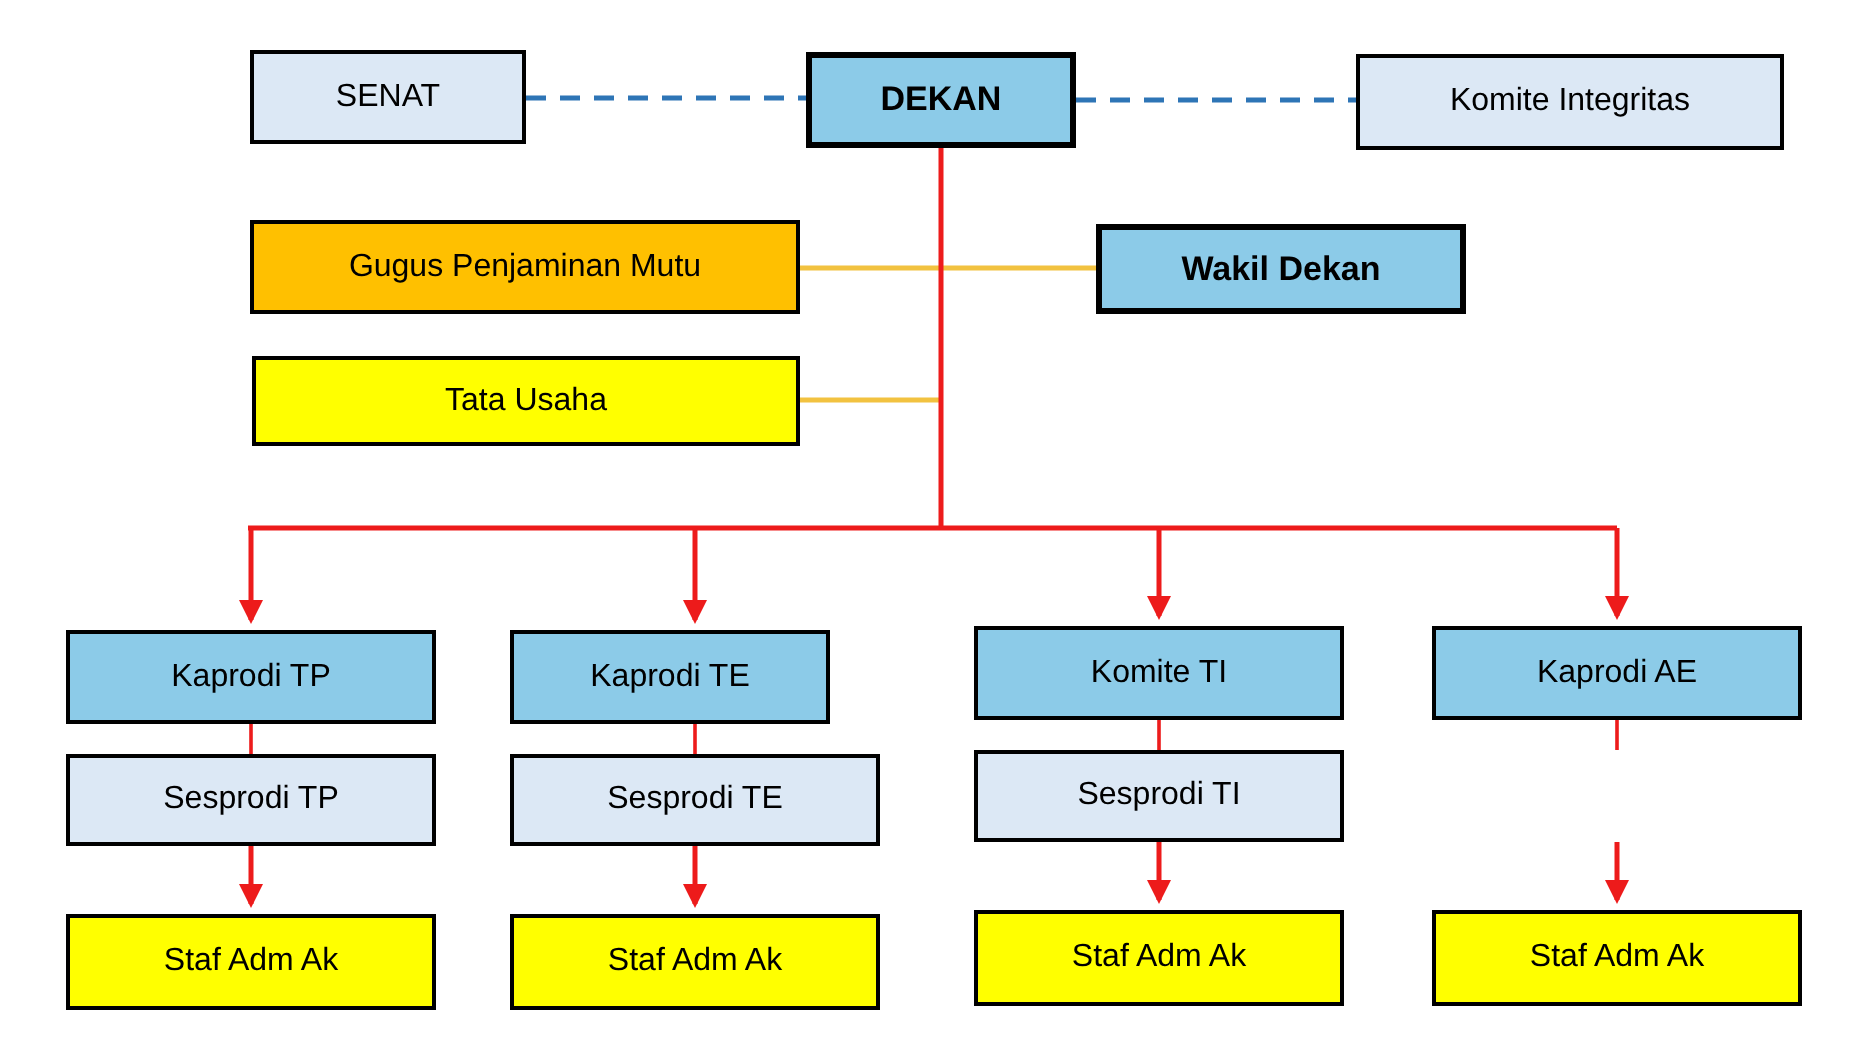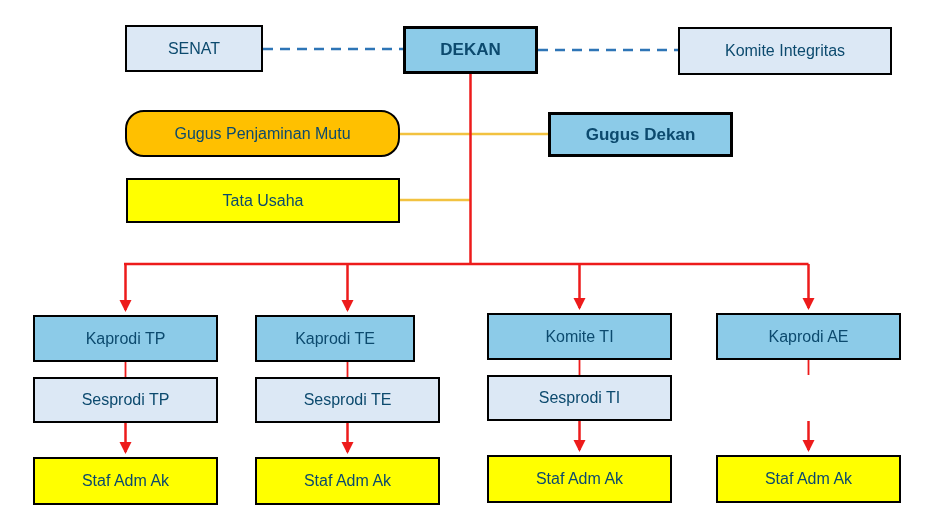--- a/index.html
+++ b/index.html
@@ -9,25 +9,25 @@
   html,body{margin:0;padding:0;background:#ffffff;}
   .canvas{
     position:relative; width:930px; height:528px; background:#ffffff;
     font-family:"Liberation Sans", sans-serif; overflow:hidden;
   }
   .edges{position:absolute; left:0; top:0; width:930px; height:528px; pointer-events:none;}
   .node{
     position:absolute; box-sizing:border-box;
     border:2px solid var(--c-border);
     display:flex; align-items:center; justify-content:center;
-    font-size:16px; color:#0c4a6e; text-align:center; z-index:2;
+    font-size:16px; color:#000000; text-align:center; z-index:2;
   }
   .fill-blue{background:var(--c-blue);}
   .fill-light{background:var(--c-light);}
-  .fill-orange{background:var(--c-orange);border-radius:19px;}
+  .fill-orange{background:var(--c-orange);}
   .fill-yellow{background:var(--c-yellow);align-items:center;}
   .bold{font-weight:bold; font-size:17px; border-width:3px;}
   .edge-dash{stroke:var(--c-dash); stroke-width:2.5; stroke-dasharray:10 7;}
   .edge-gold{stroke:var(--c-gold); stroke-width:2.5;}
   .edge-red{stroke:var(--c-red); stroke-width:2.5;}
   .edge-red-thin{stroke:var(--c-red); stroke-width:1.8;}
   .arrowhead{fill:var(--c-red);}
 </style>
 </head>
 <body>
@@ -73,21 +73,21 @@
     <span>Komite Integritas</span>
   </div>
   <div class="node fill-blue bold" style="left:403px;top:26px;width:135px;height:48px">
     <span>DEKAN</span>
   </div>
 
   <div class="node fill-orange" style="left:125px;top:110px;width:275px;height:47px">
     <span>Gugus Penjaminan Mutu</span>
   </div>
   <div class="node fill-blue bold" style="left:548px;top:112px;width:185px;height:45px">
-    <span>Gugus Dekan</span>
+    <span>Wakil Dekan</span>
   </div>
   <div class="node fill-yellow" style="left:126px;top:178px;width:274px;height:45px">
     <span>Tata Usaha</span>
   </div>
 
   <div class="node fill-blue" style="left:33px;top:315px;width:185px;height:47px">
     <span>Kaprodi TP</span>
   </div>
   <div class="node fill-blue" style="left:255px;top:315px;width:160px;height:47px">
     <span>Kaprodi TE</span>

